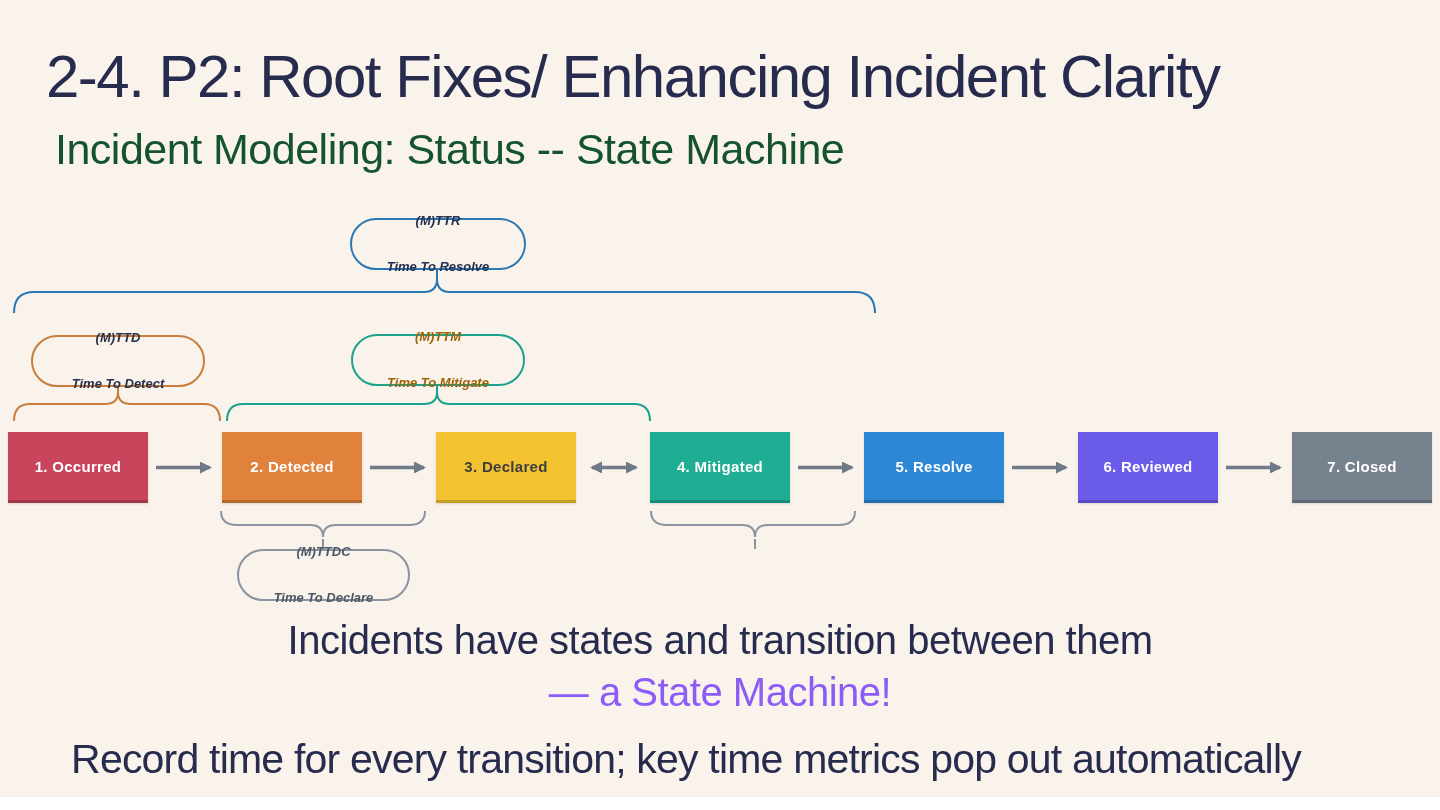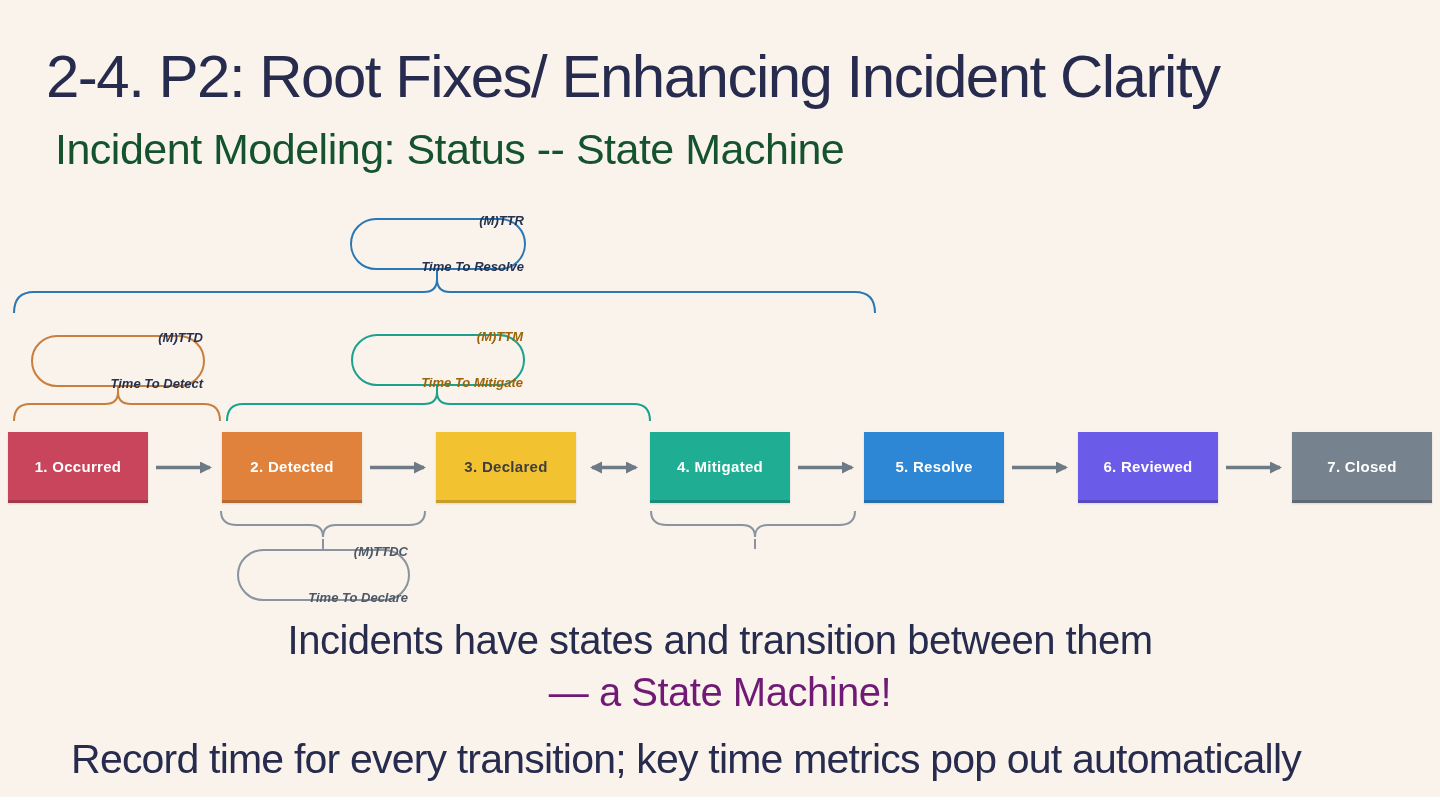--- a/index.html
+++ b/index.html
@@ -36,21 +36,21 @@
   .s1{left:8px;background:#C8455C;}
   .s2{left:222px;background:#E0823B;}
   .s3{left:436px;background:#F2C231;color:#3E3E3E;}
   .s4{left:650px;background:#1FAD94;}
   .s5{left:864px;background:#2E87D5;}
   .s6{left:1078px;background:#6A5BE8;}
   .s7{left:1292px;background:#76828E;}
 
   .metric-pill{
     position:absolute;height:52px;border-radius:28px;
-    display:flex;flex-direction:column;align-items:flex-end;justify-content:center;
+    display:flex;flex-direction:column;align-items:center;justify-content:center;
     background:transparent;border:2px solid #888;
     font-style:italic;font-weight:700;
     line-height:1.35;
     box-sizing:border-box;
   }
   .metric-pill .abbr{font-size:13px;}
   .metric-pill .mname{font-size:13px;margin-top:28px;}
   .pill-ttr {left:350px;top:218px;width:176px;border-color:#2977B5;color:#26314E;}
   .pill-ttd {left:31px; top:335px;width:174px;border-color:#C87E3C;color:#26314E;}
   .pill-ttm {left:351px;top:334px;width:174px;border-color:#1CA18C;color:#a16207;}
@@ -58,21 +58,21 @@
   .pill-ttmr{left:652px;top:549px;width:210px;border-color:#8A939E;color:#4D5866;}
 
   .footer-line1{
     position:absolute;left:0;top:618px;width:1440px;
     text-align:center;font-size:40px;font-weight:400;
     letter-spacing:-0.5px;color:#272B4D;
   }
   .footer-line2{
     position:absolute;left:0;top:670px;width:1440px;
     text-align:center;font-size:40px;font-weight:400;
-    letter-spacing:-0.5px;color:#701a75;
+    letter-spacing:-0.5px;color:#8b5cf6;
   }
   .footer-line3{
     position:absolute;left:0;top:736px;width:1316px;
     text-align:center;font-size:41px;font-weight:400;
     letter-spacing:-0.8px;color:#272B4D;white-space:nowrap;padding-left:28px;
   }
   .bottom-strip{
     position:absolute;left:0;bottom:0;width:1440px;height:13px;
     background:#FFFFFF;
   }

